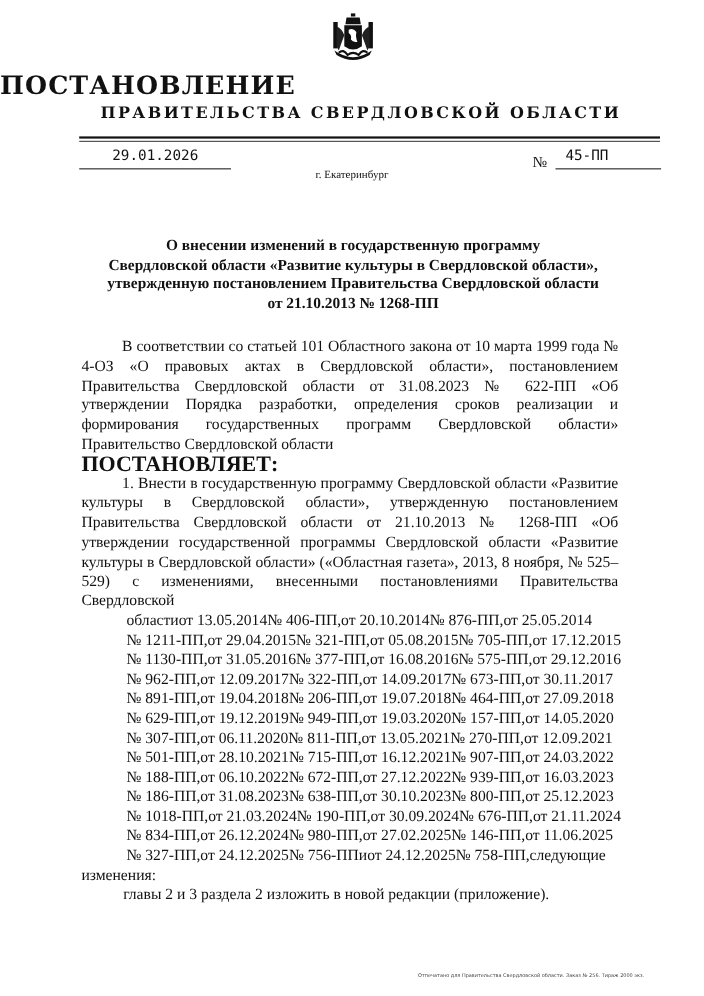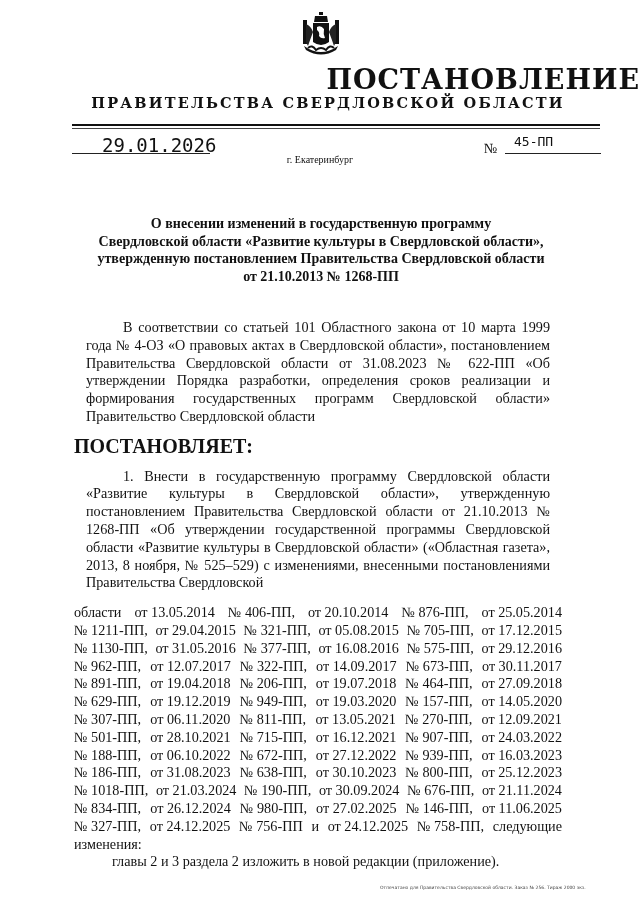--- a/index.html
+++ b/index.html
@@ -1,33 +1,33 @@
 <!DOCTYPE html>
 <html><head>
   <meta charset="utf-8">
   <style>
     html, body { margin: 0; padding: 0; background: #ffffff; }
     body { width: 640px; height: 905px; position: relative; overflow: hidden; color: #111; font-family: "Liberation Serif", serif; }
     .emblem { position: absolute; left: 302px; top: 12px; width: 38px; height: 44px; }
-    .title { position: absolute; left: 0; width: 640px; text-align: right; top: 64px; font-size: 27px; font-weight: bold; letter-spacing: 1px; font-family: "DejaVu Serif", serif; }
+    .title { position: absolute; left: 0; width: 640px; text-align: left; top: 64px; font-size: 23px; font-weight: bold; letter-spacing: 1px; font-family: "DejaVu Serif", serif; }
     .subtitle { position: absolute; left: 8px; width: 640px; text-align: center; top: 94px; font-size: 14.5px; font-weight: bold; letter-spacing: 2.2px; font-family: "DejaVu Serif", serif; }
     .rule1 { position: absolute; left: 72px; width: 528px; top: 124px; height: 2px; background: #111; }
     .rule2 { position: absolute; left: 72px; width: 528px; top: 128px; height: 1px; background: #444; }
-    .date { position: absolute; left: 102px; top: 134px; font-family: "DejaVu Sans Mono", monospace; font-size: 19px; }
+    .date { position: absolute; left: 102px; top: 134px; font-family: "DejaVu Sans Mono", monospace; font-size: 13px; }
     .date-line { position: absolute; left: 72px; width: 138px; top: 153px; height: 1px; background: #222; }
     .num-sign { position: absolute; left: 484px; top: 141px; font-size: 14px; }
     .num-val { position: absolute; left: 514px; top: 134px; font-family: "DejaVu Sans Mono", monospace; font-size: 13px; }
     .num-line { position: absolute; left: 505px; width: 96px; top: 153px; height: 1px; background: #222; }
     .city { position: absolute; left: 0; width: 640px; text-align: center; top: 154px; font-size: 10px; }
     .heading { position: absolute; left: 72px; width: 498px; top: 203px; text-align: center; font-weight: bold; font-size: 14px; line-height: 17.6px; font-family: "Liberation Serif", serif; margin-top: 12px; }
     .body { position: absolute; left: 74px; width: 488px; font-size: 14.2px; line-height: 17.8px; font-family: "Liberation Serif", serif; }
     .p1 { top: 307px; }
-    .para { text-align: justify; text-indent: 37px; margin: 12px; }
+    .para { text-align: justify; text-indent: 37px; margin: 0; }
     .decree-word { font-weight: bold; font-size: 20px; margin: 0; }
-    .row { display: flex; justify-content: space-between; white-space: nowrap; }
+    .row { display: flex; white-space: nowrap; margin-left: 41px; }
     .last-line { text-align: left; }
     .closing { margin: 0; text-indent: 38px; }
     .footer { position: absolute; left: 380px; top: 885px; font-family: "DejaVu Sans", sans-serif; font-size: 4.5px; color: #444; white-space: nowrap; }
   </style>
 </head>
 <body>
 
 <svg class="emblem" viewBox="0 0 38 44">
   <rect x="17" y="0" width="4" height="3" fill="#111"></rect>
   <path d="M13 4 L25 4 L26 10 L12 10 Z" fill="#111"></path>
@@ -84,21 +84,21 @@
     <div class="row">
       <span>№ 1130-ПП,</span>
       <span>от 31.05.2016</span>
       <span>№ 377-ПП,</span>
       <span>от 16.08.2016</span>
       <span>№ 575-ПП,</span>
       <span>от 29.12.2016</span>
     </div>
     <div class="row">
       <span>№ 962-ПП,</span>
-      <span>от 12.07.2017</span>
+      <span>от 12.09.2017</span>
       <span>№ 322-ПП,</span>
       <span>от 14.09.2017</span>
       <span>№ 673-ПП,</span>
       <span>от 30.11.2017</span>
     </div>
     <div class="row">
       <span>№ 891-ПП,</span>
       <span>от 19.04.2018</span>
       <span>№ 206-ПП,</span>
       <span>от 19.07.2018</span>

